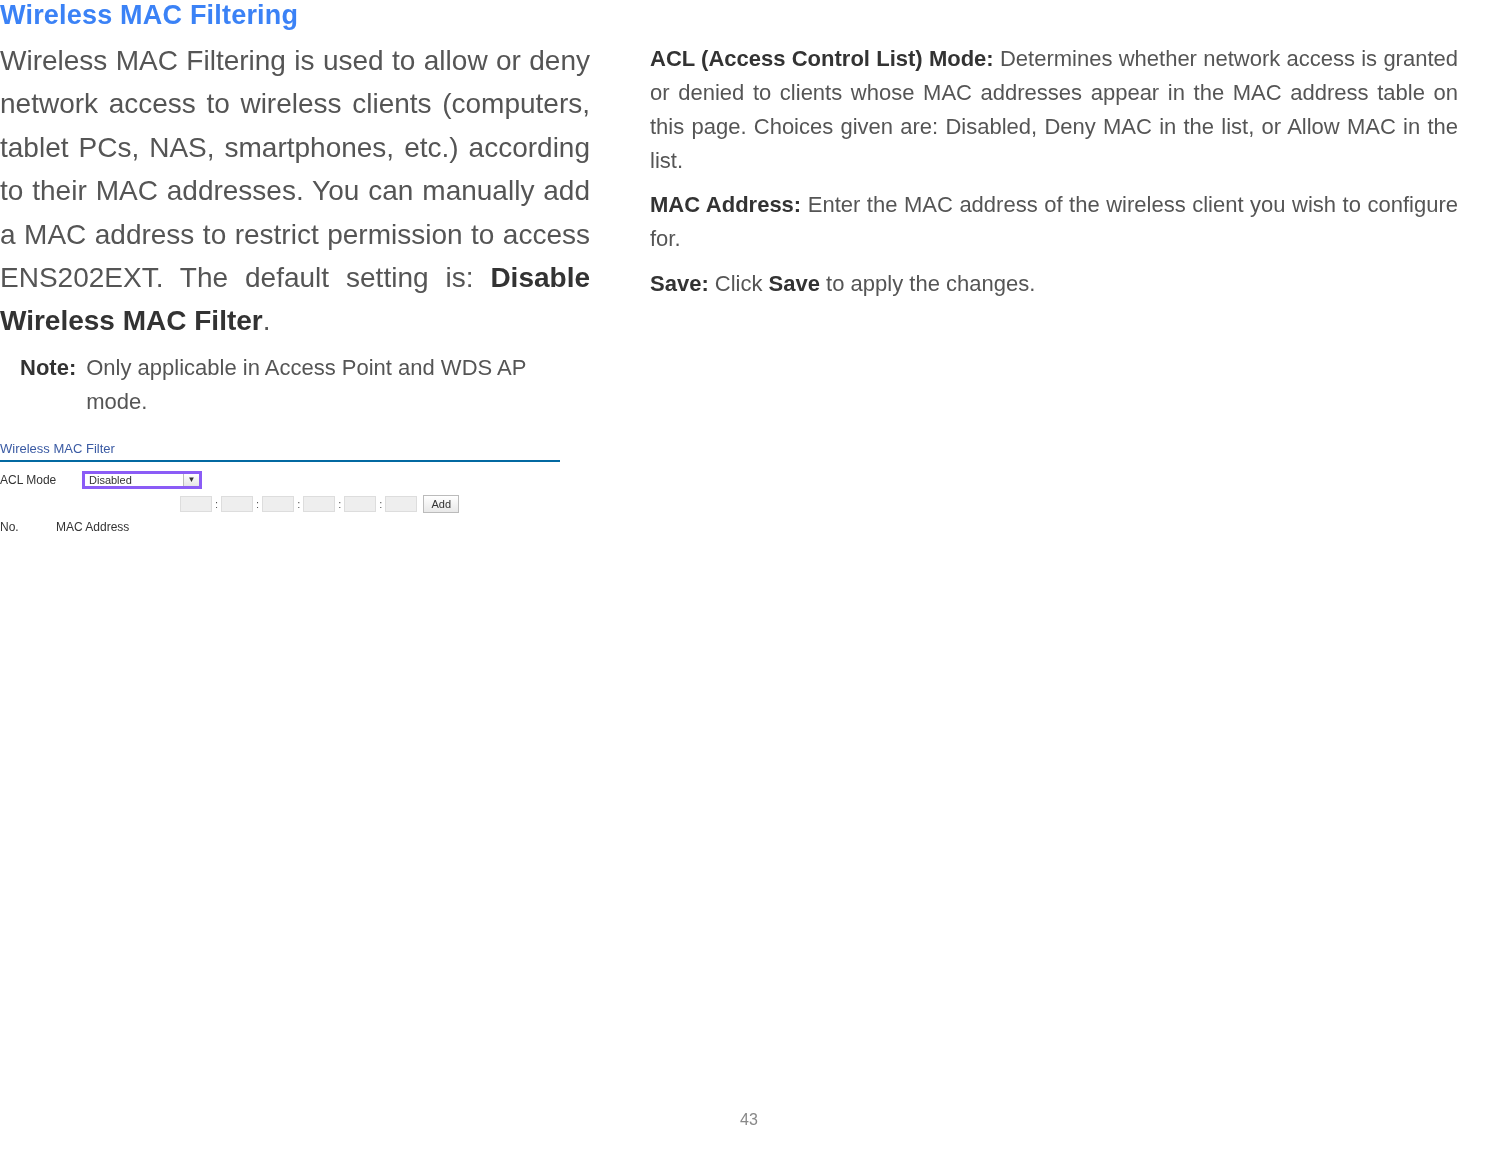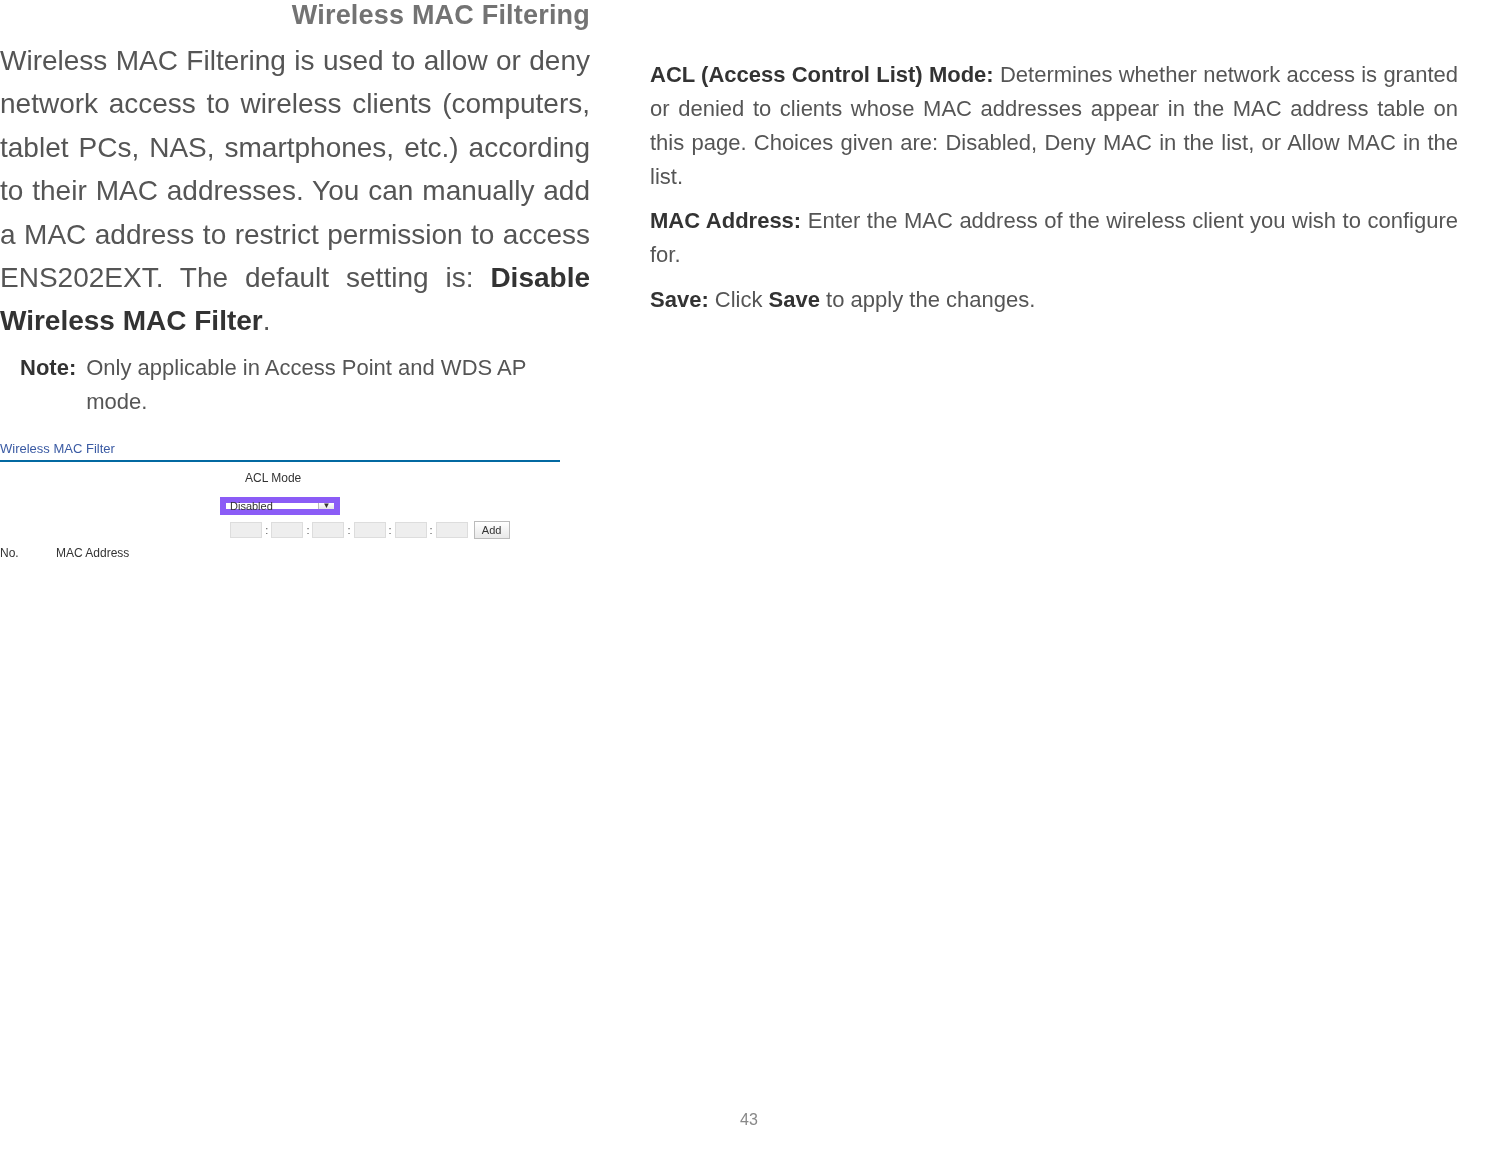--- a/index.html
+++ b/index.html
@@ -14,28 +14,27 @@
   .page {
     display: flex;
     gap: 60px;
     padding: 0 40px 0 0;
   }
   .col {
     flex: 1;
     min-width: 0;
   }
   .col-left { flex: 0 0 590px; }
-  .col-right { flex: 1; padding-top: 58px; }
+  .col-right { flex: 1; padding-top: 42px; }
   h1 {
     font-size: 27px;
     font-weight: 700;
-    color: #737373;
+    color: #3b82f6;
     margin-bottom: 8px;
     letter-spacing: 0.2px;
-    text-align: right;
   }
   .intro {
     font-size: 28px;
     line-height: 1.55;
     text-align: justify;
     color: #555555;
   }
   .intro b { color: #333333; font-weight: 700; }
   .note-row {
     display: flex;
@@ -60,27 +59,26 @@
     font-weight: 400;
     padding-bottom: 4px;
     border-bottom: 2px solid #0369a1;
     margin-bottom: 6px;
   }
   .shot-row {
     display: flex;
     align-items: center;
     padding: 3px 0;
     gap: 12px;
-    flex-direction: column;
   }
   .shot-label { width: 70px; color: #333333; font-size: 12px; }
   .shot-select {
     display: inline-flex;
     align-items: center;
-    border: 6px solid #8b5cf6;
+    border: 3px solid #8b5cf6;
     background: #ffffff;
     height: 18px;
     width: 120px;
     font-size: 11px;
     padding-left: 4px;
     position: relative;
   }
   .shot-select .arrow {
     position: absolute;
     right: 0; top: 0; bottom: 0;

